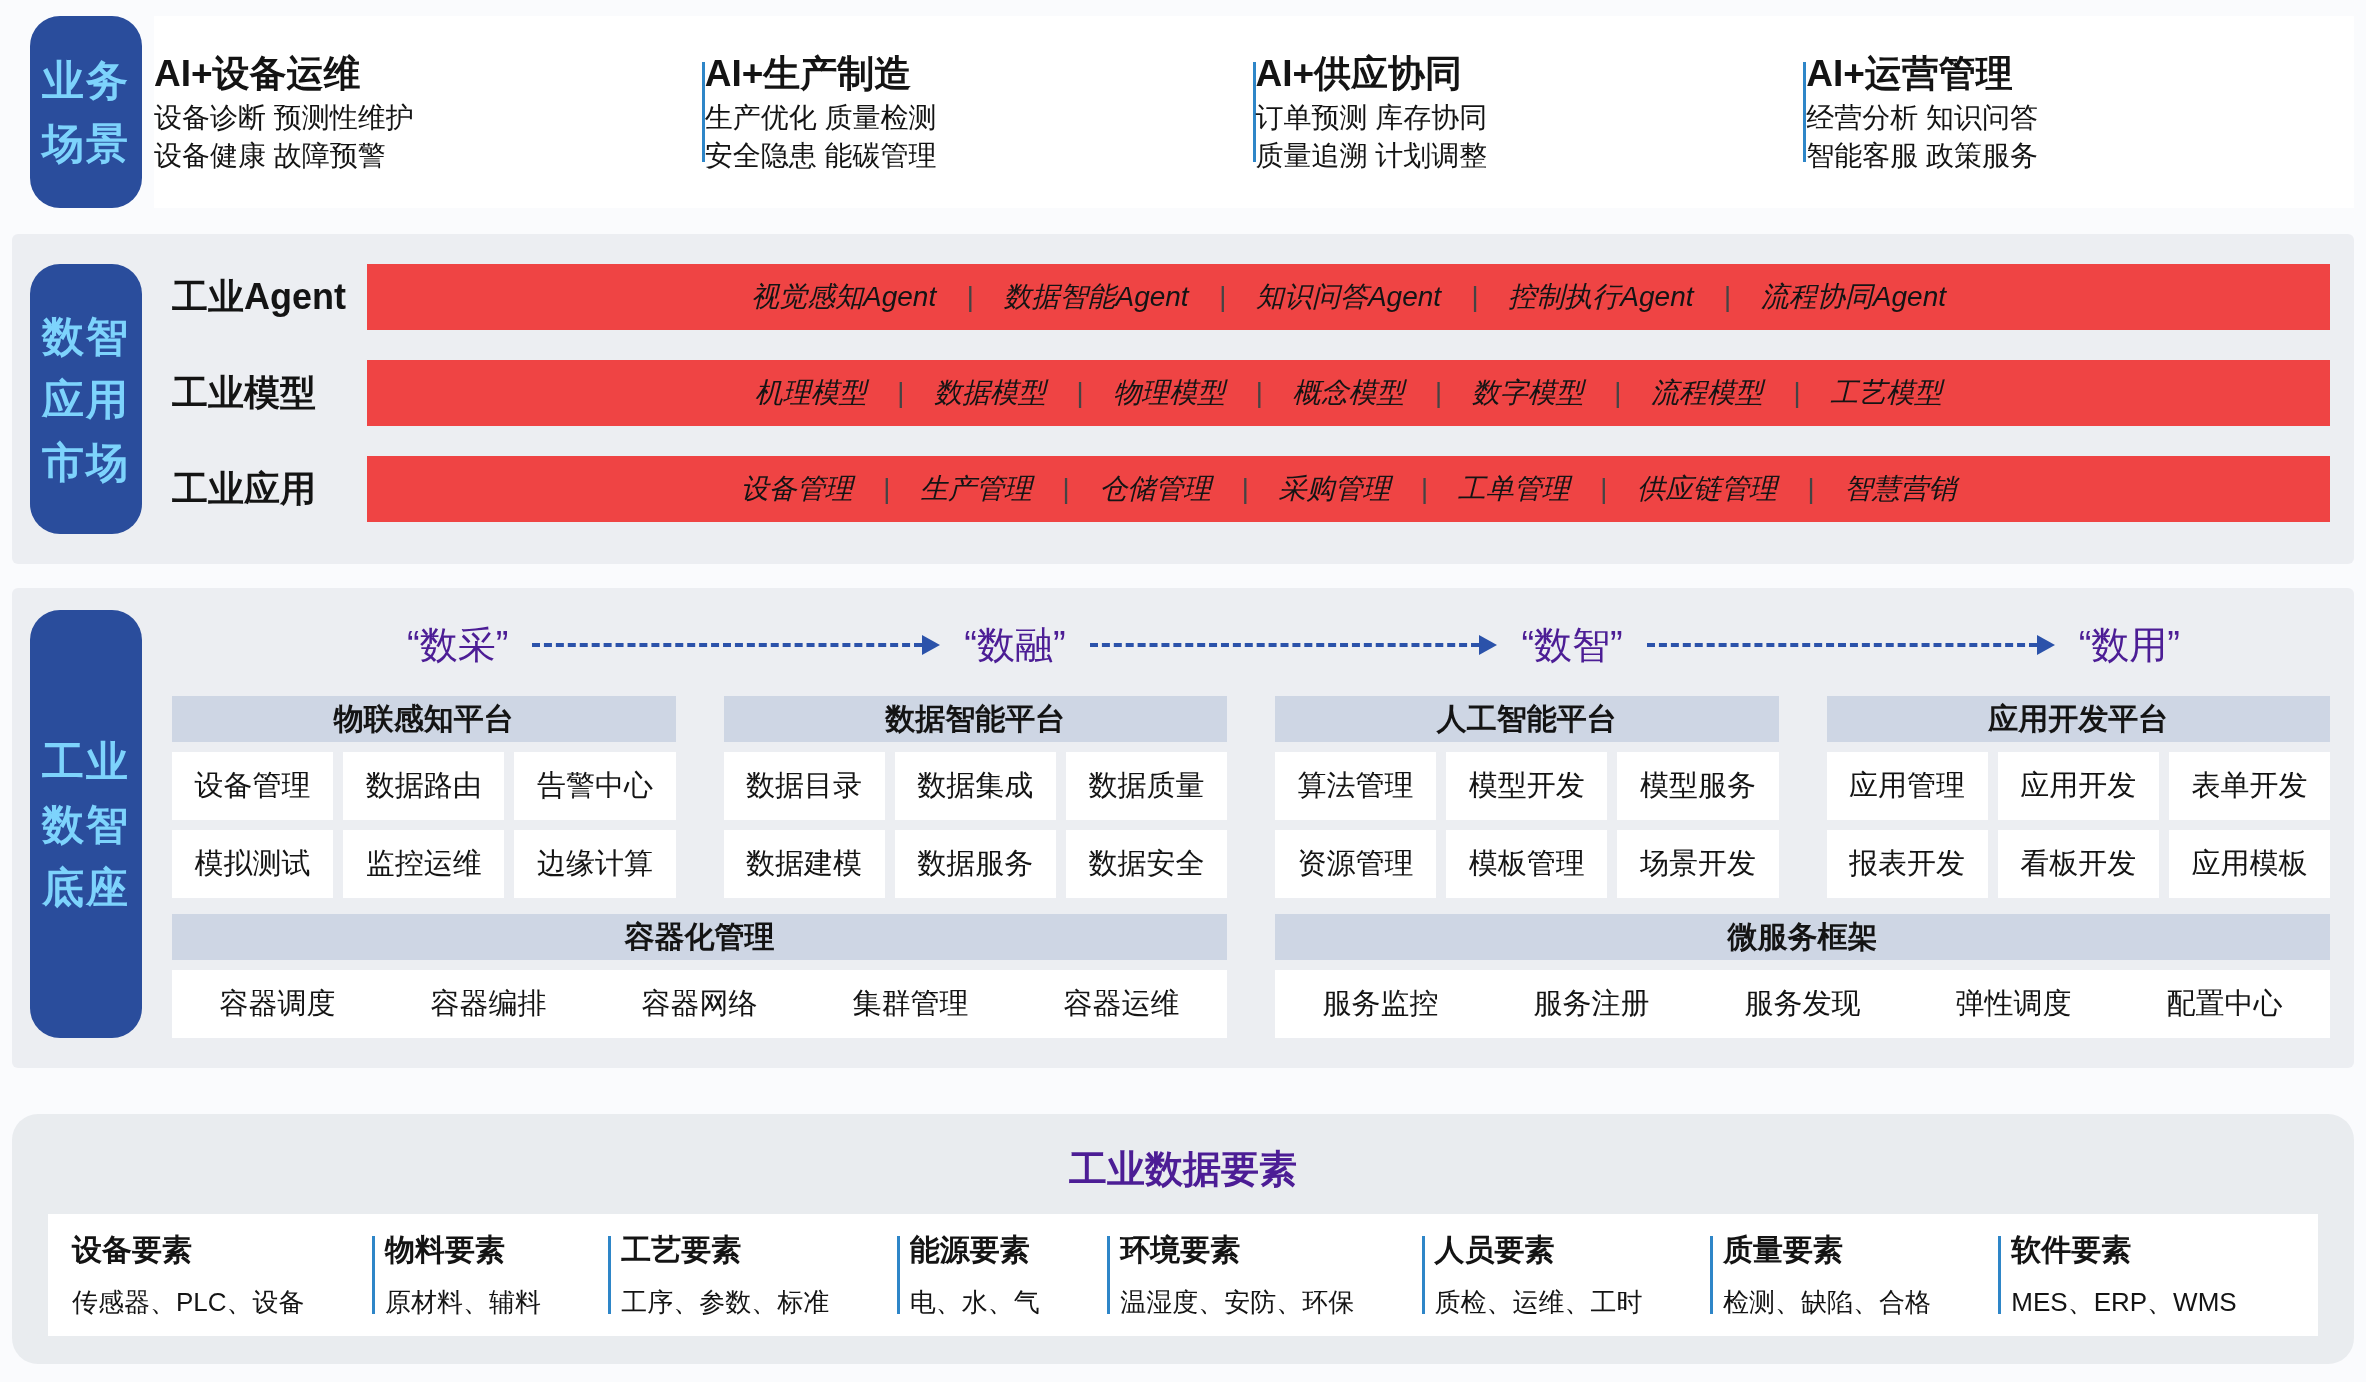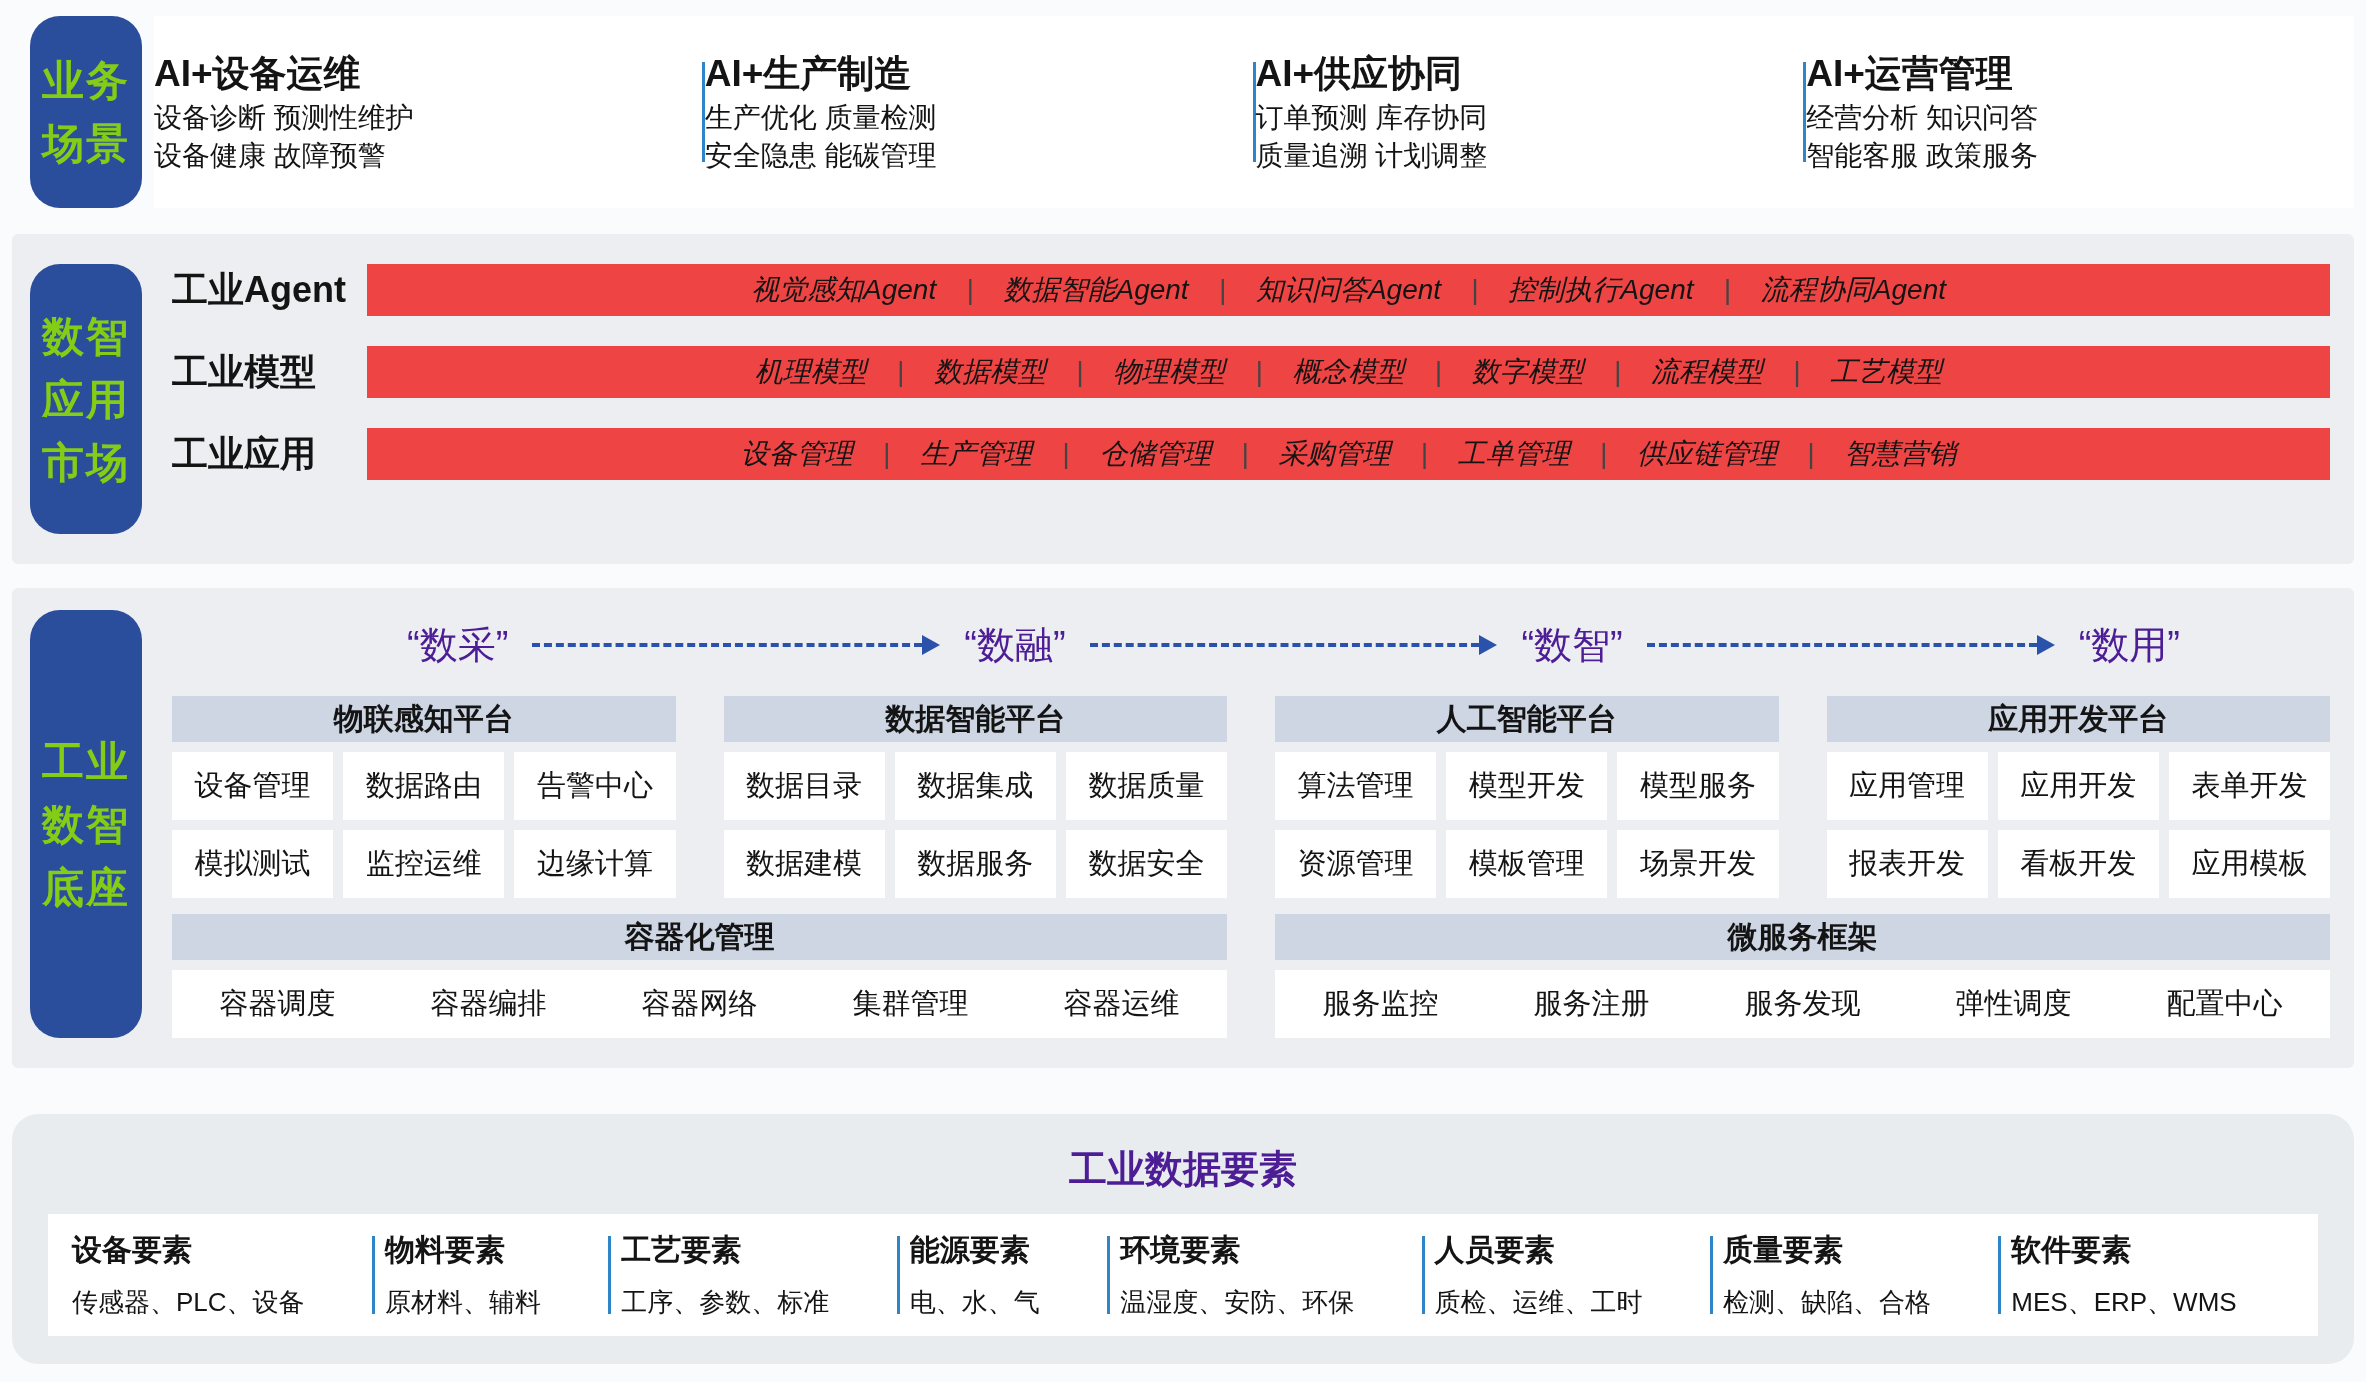--- a/index.html
+++ b/index.html
@@ -8,21 +8,21 @@
     width:2366px; height:1382px;
     background:#fafbfd;
     font-family:"Liberation Sans","DejaVu Sans",sans-serif;
     color:#141414;
     overflow:hidden;
   }
   .sec { display:flex; margin:0 12px; }
 
   
   .pill {
-    background:#2a4d9c; color:#84cc16;
+    background:#2a4d9c; color:#7dd3fc;
     border-radius:30px;
     width:112px; flex-shrink:0;
     margin-left:18px;
     display:flex; flex-direction:column;
     align-items:center; justify-content:center;
     font-weight:bold; font-size:42px; line-height:1.5;
     letter-spacing:2px;
   }
 
   
@@ -38,21 +38,21 @@
   .s1-title { font-size:37px; font-weight:bold; }
   .s1-line  { font-size:28px; }
   .vsep { width:3px; background:#2e86c8; align-self:center; height:100px; flex-shrink:0; }
 
   
   .sec2 {
     margin-top:26px; background:#eceef2; border-radius:6px;
     padding:30px 24px 30px 0; height:330px;
   }
   .m-rows { flex:1; margin-left:30px; display:flex; flex-direction:column; gap:30px; }
-  .m-row { display:flex; align-items:center; height:52px;justify-content:center; }
+  .m-row { display:flex; align-items:center; height:66px;justify-content:center; }
   .m-label { width:195px; font-size:36px; font-weight:bold; flex-shrink:0; }
   .m-box {
     flex:1; background:#ef4444; height:100%;
     display:flex; align-items:center; justify-content:center;
     font-size:28px;
     font-style:italic;
   }
   .pipe-item { white-space:nowrap; }
   .pipe-item + .pipe-item::before { content:"|"; margin:0 30px; color:#444; font-weight:400; }
 

